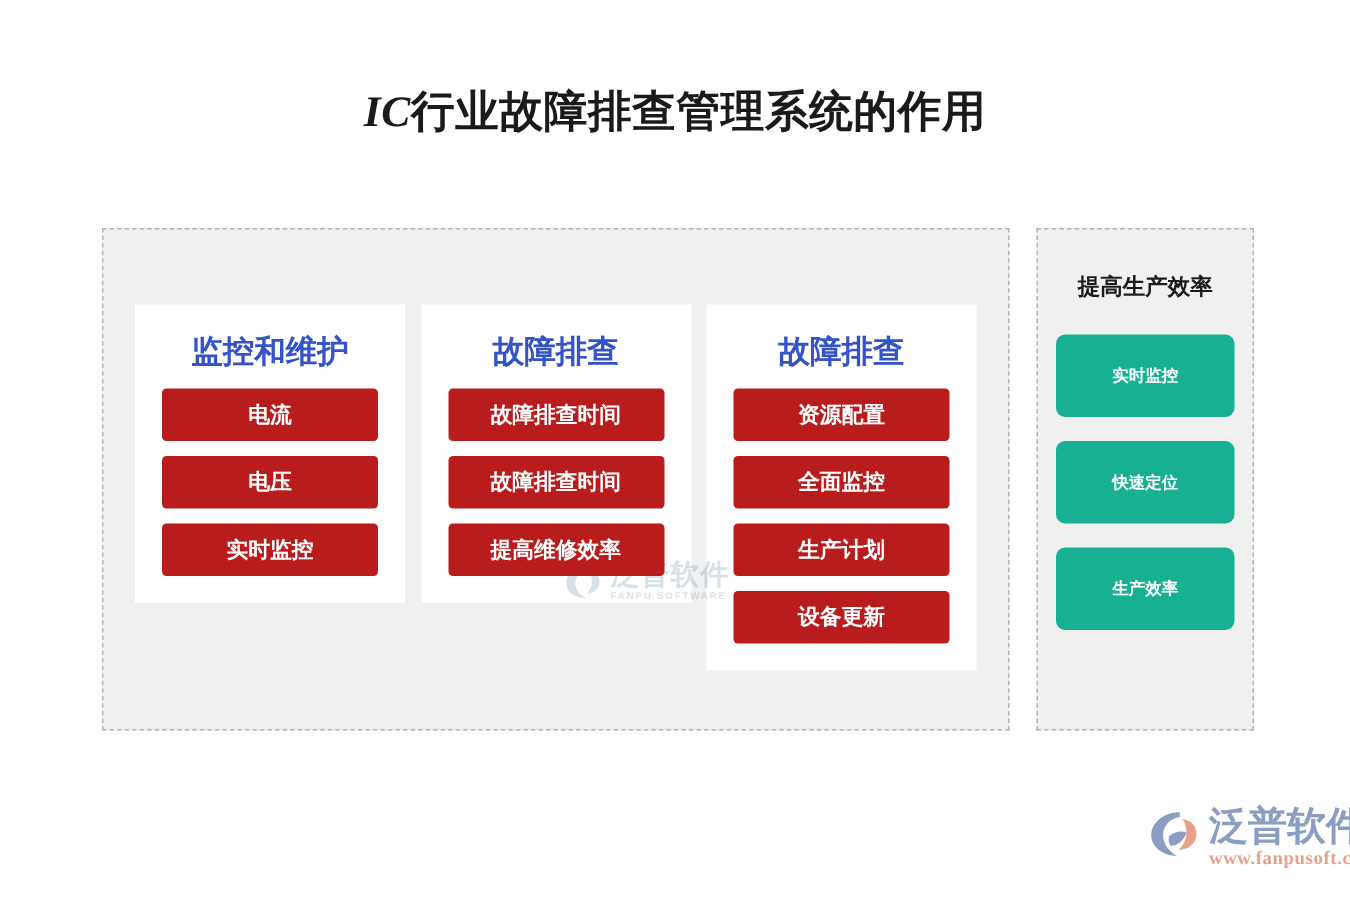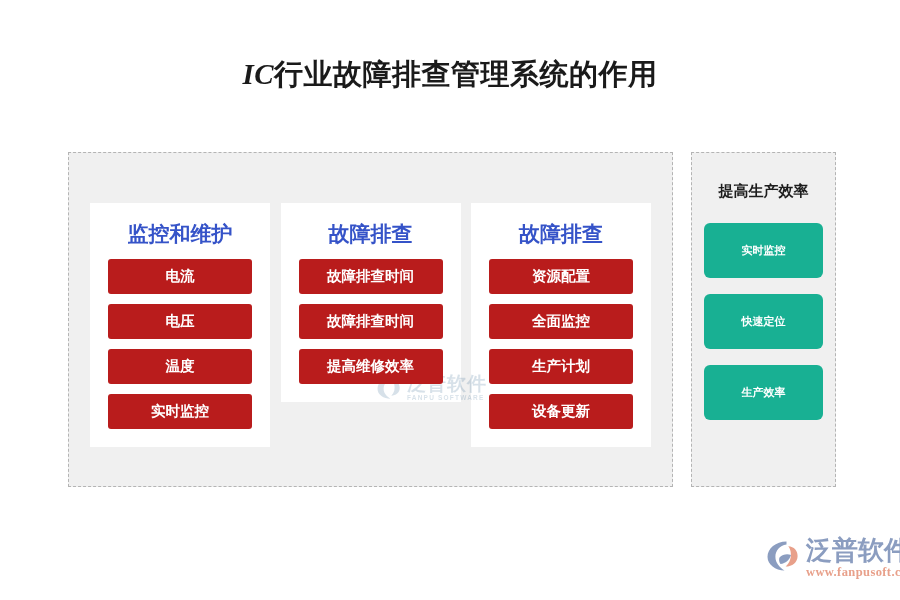--- a/index.html
+++ b/index.html
@@ -222,21 +222,20 @@
 </div>
 
 <div class="diagram">
 
   <div class="panel panel-main">
 
     <div class="column-card">
       <div class="column-title">监控和维护</div>
       <div class="chip">电流</div>
       <div class="chip">电压</div>
-      <div class="chip">温度</div>
       <div class="chip">实时监控</div>
     </div>
 
     <div class="column-card">
       <div class="column-title">故障排查</div>
       <div class="chip">故障排查时间</div>
       <div class="chip">故障排查时间</div>
       <div class="chip">提高维修效率</div>
     </div>
 

